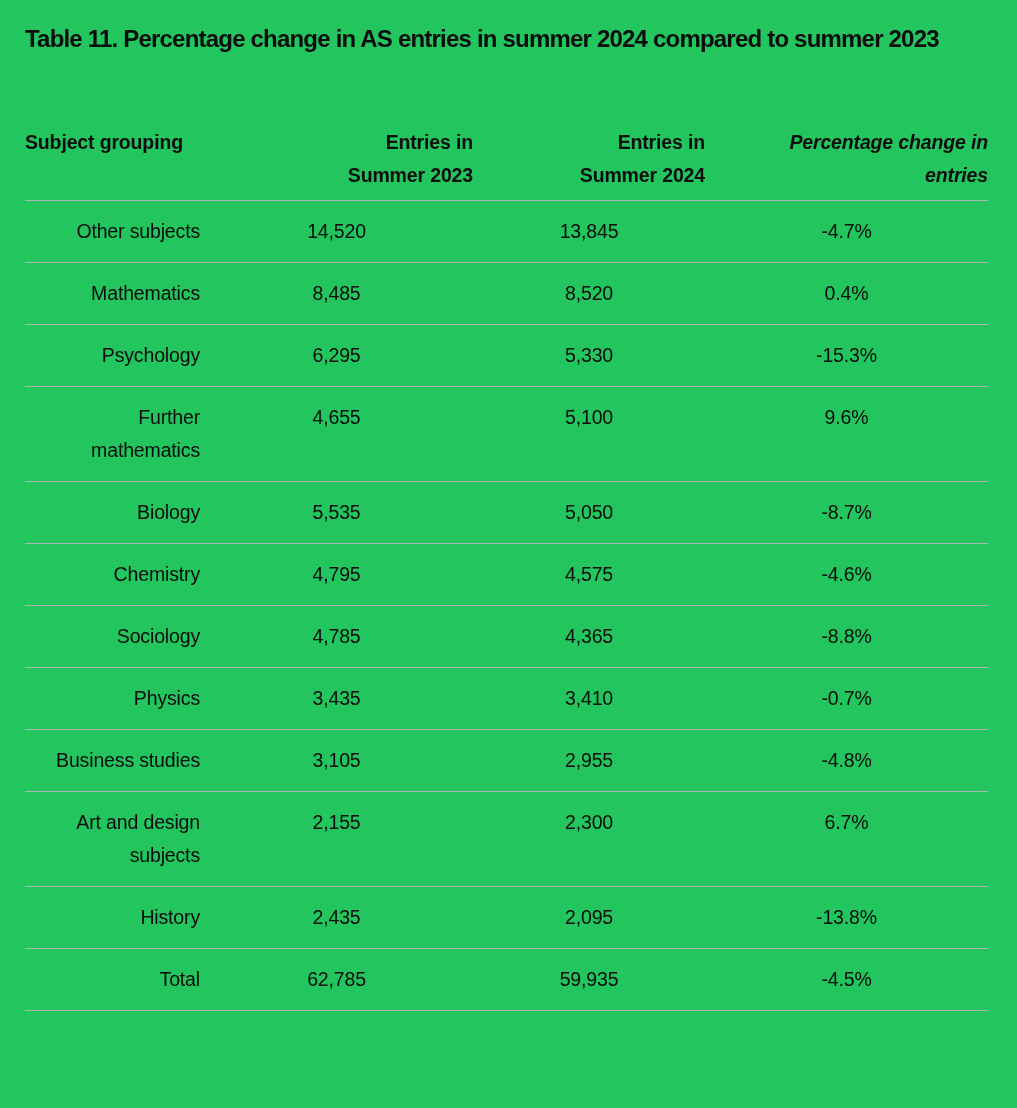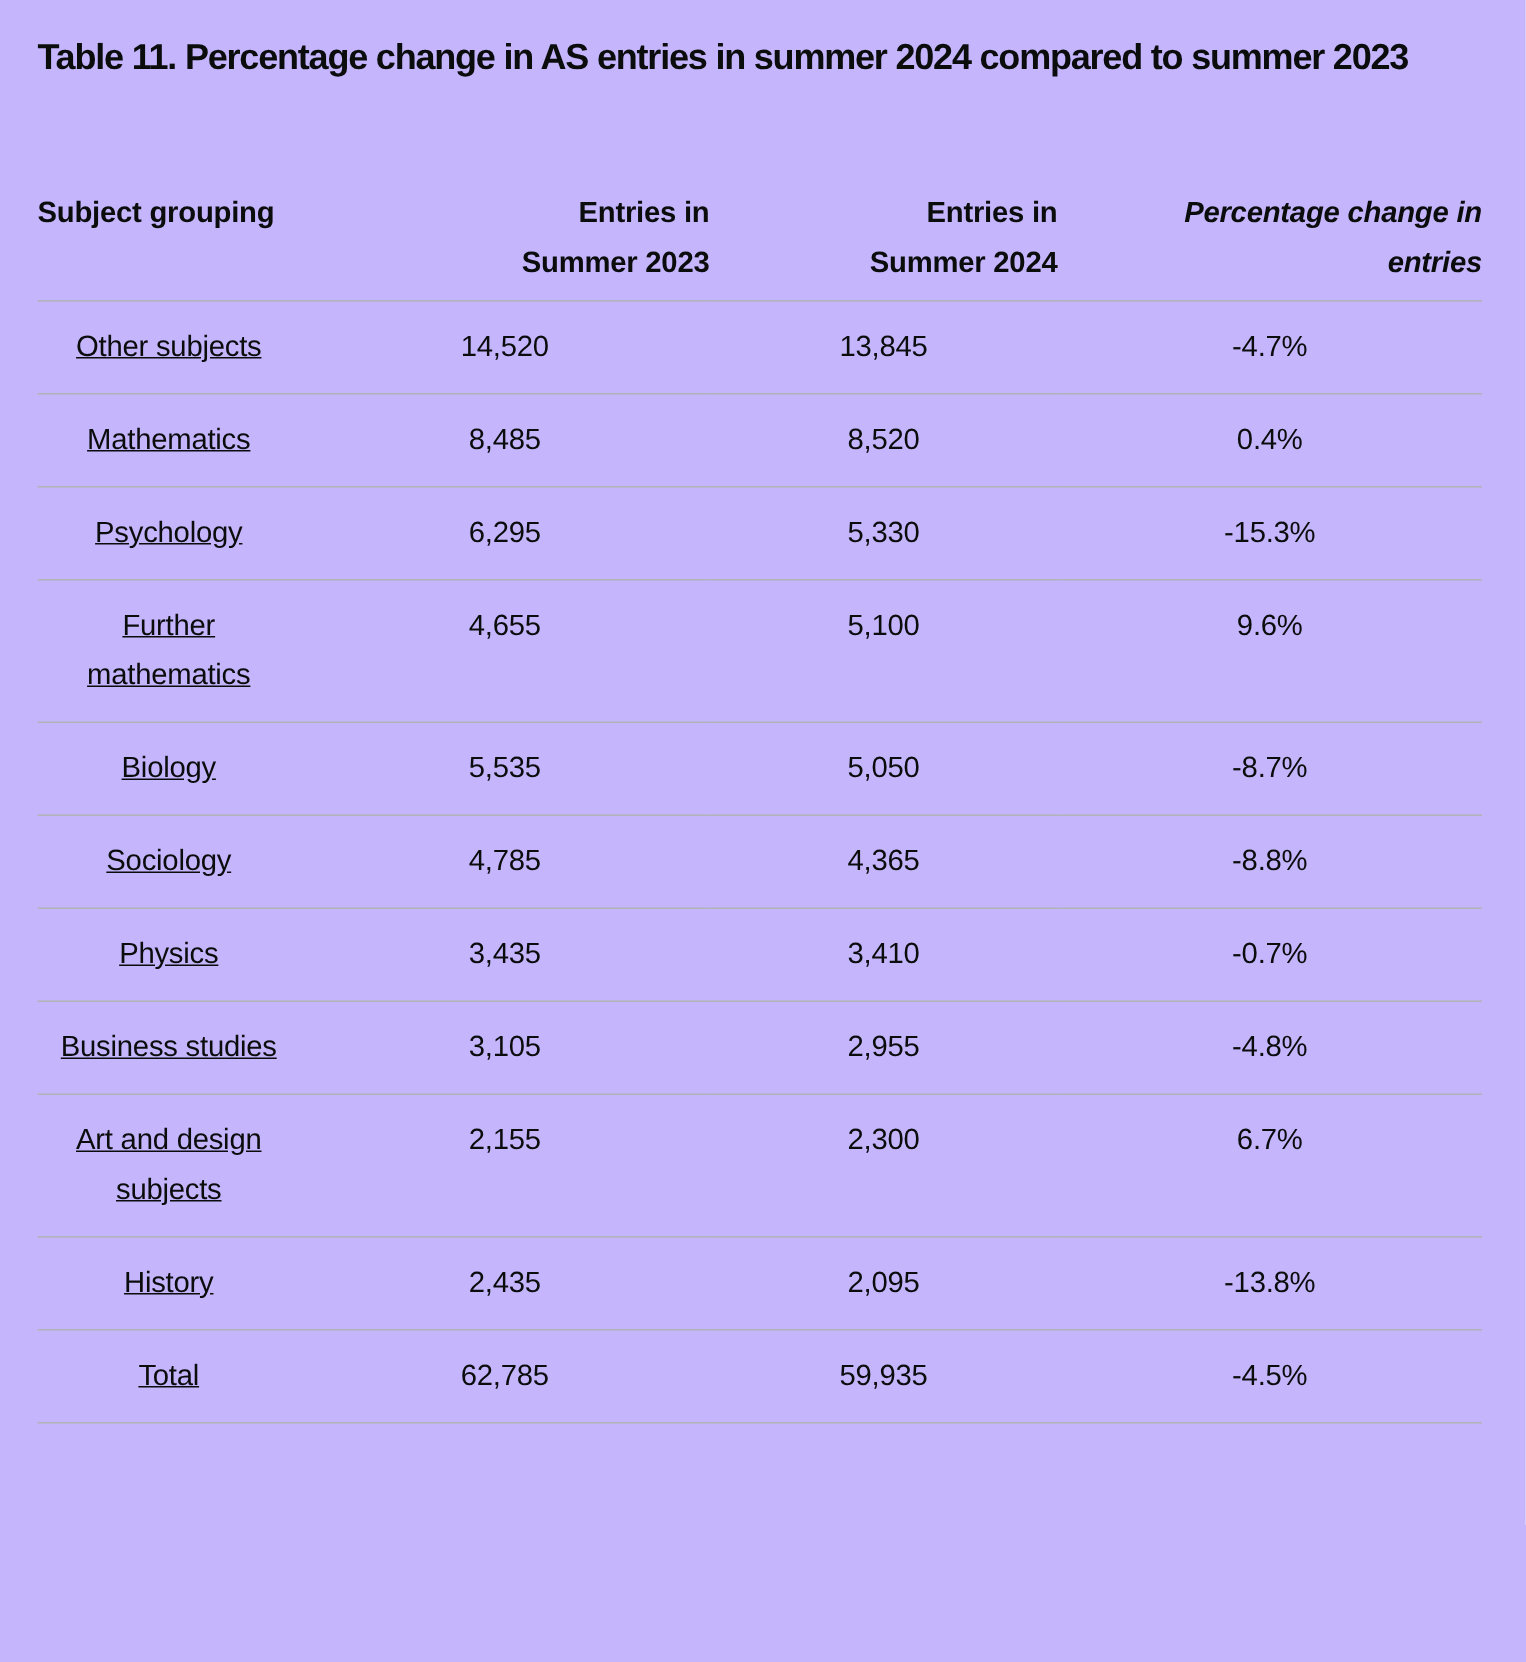--- a/index.html
+++ b/index.html
@@ -7,21 +7,21 @@
     padding: 0;
     background: #ffffff;
     color: #0b0c0c;
     font-family: "Liberation Sans", "DejaVu Sans", sans-serif;
   }
   .page {
     width: 1017px;
     min-height: 1108px;
     box-sizing: border-box;
     padding: 22px 29px 0 25px;
-    background: #c4b5fd;
+    background: #22c55e;
   }
   .doc-title {
     margin: 0 0 50px 0;
     max-width: 963px;
     font-size: 24px;
     font-weight: bold;
     line-height: 34px;
     letter-spacing: -0.8px;
   }
   table.data-table {
@@ -53,21 +53,21 @@
     vertical-align: top;
     margin-top: 12px;
   }
   .hwrap.w-narrow { max-width: 150px; }
   .hwrap.w-wide   { max-width: 215px; font-style: italic; }
   th.col-subject .hwrap { text-align: left; max-width: none; }
   td {
     padding: 14px 0 14px 0;
     text-align: center;
   }
-  td.cell-subject { text-align: center; text-decoration: underline; }
+  td.cell-subject { text-align: right; }
   .caret {
     display: inline-block;
     width: 2px;
     height: 30px;
     background: #0b0c0c;
     vertical-align: middle;
     margin: -5px -2px 0 1px;
   }
 </style>
 </head>
@@ -129,20 +129,26 @@
     <td class="cell-num">9.6%</td>
   </tr>
 
   <tr>
     <td class="cell-subject">Biology</td>
     <td class="cell-num">5,535</td>
     <td class="cell-num">5,050</td>
     <td class="cell-num">-8.7%</td>
   </tr>
 
+  <tr>
+    <td class="cell-subject">Chemistry</td>
+    <td class="cell-num">4,795</td>
+    <td class="cell-num">4,575</td>
+    <td class="cell-num">-4.6%</td>
+  </tr>
 
   <tr>
     <td class="cell-subject">Sociology</td>
     <td class="cell-num">4,785</td>
     <td class="cell-num">4,365</td>
     <td class="cell-num">-8.8%</td>
   </tr>
 
   <tr>
     <td class="cell-subject">Physics</td>

